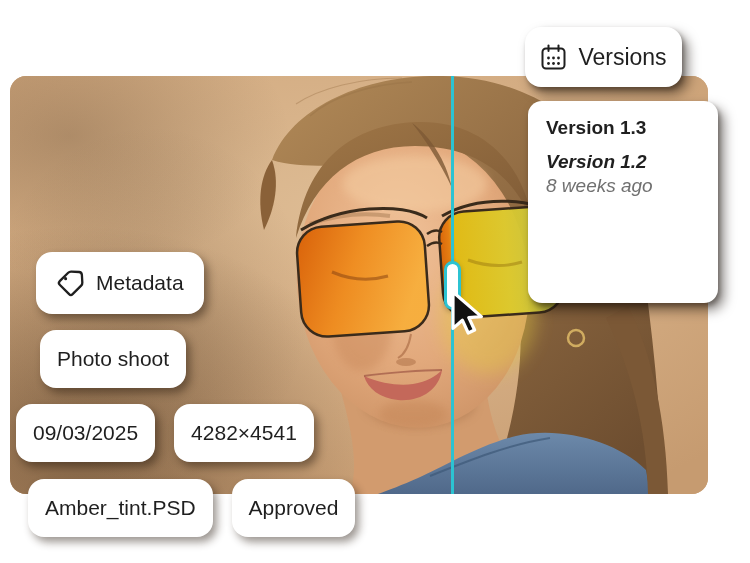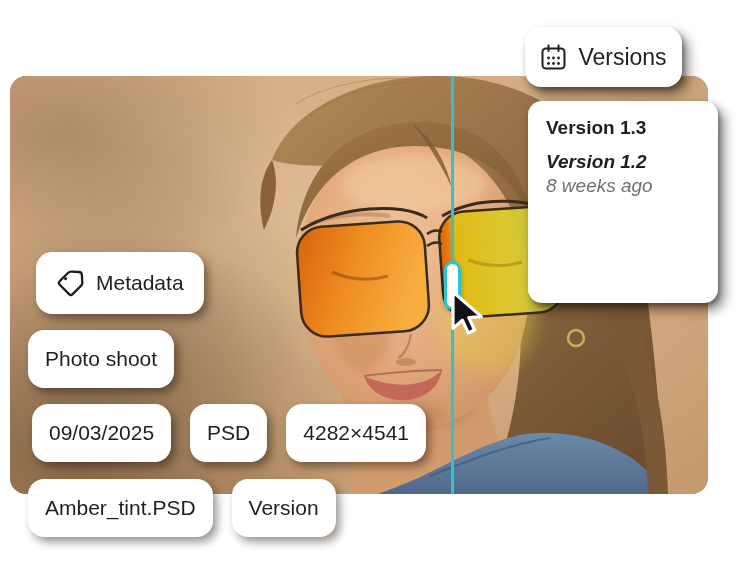--- a/index.html
+++ b/index.html
@@ -29,22 +29,22 @@
                   background:#ffffff;z-index:6;box-sizing:border-box;padding:16px 18px;
                   box-shadow:6px 7px 12px rgba(22,14,8,.5),2px 3px 4px rgba(22,14,8,.3);}
   .version-item{margin-bottom:12px;cursor:pointer;}
   .version-item:last-child{margin-bottom:12px;font-style:italic;}
   .version-title{font-weight:bold;font-size:19px;line-height:1.18;color:#1f1f1f;white-space:nowrap;}
   .version-time{font-size:19px;line-height:1.3;color:#707070;white-space:nowrap;}
 
   
   .chip-row{position:absolute;display:flex;gap:19px;z-index:6;}
   .row1{left:36px;top:252px;}
-  .row2{left:28px;top:330px;}
-  .row3{left:32px;top:404px;}
+  .row2{left:40px;top:330px;}
+  .row3{left:16px;top:404px;}
   .row4{left:28px;top:479px;}
   .chip{height:58px;border-radius:16px;background:#ffffff;display:flex;align-items:center;
         padding:0 17px;font-size:21px;color:#1f1f1f;white-space:nowrap;cursor:pointer;
         box-shadow:4px 5px 9px rgba(35,22,11,.45);}
   .chip.metadata{height:62px;padding:0 20px;gap:11px;}
   .icon{display:flex;align-items:center;justify-content:center;}
 </style>
 </head>
 <body>
 
@@ -191,21 +191,20 @@
       </span>
       <span>Metadata</span>
     </div>
   </div>
 
   <div class="chip-row row2">
     <div class="chip">Photo shoot</div>
   </div>
   <div class="chip-row row3">
     <div class="chip">09/03/2025</div>
-    <div class="chip">PSD</div>
     <div class="chip">4282×4541</div>
   </div>
   <div class="chip-row row4">
     <div class="chip">Amber_tint.PSD</div>
-    <div class="chip">Version</div>
+    <div class="chip">Approved</div>
   </div>
 
 </div>
 
 </body></html>

